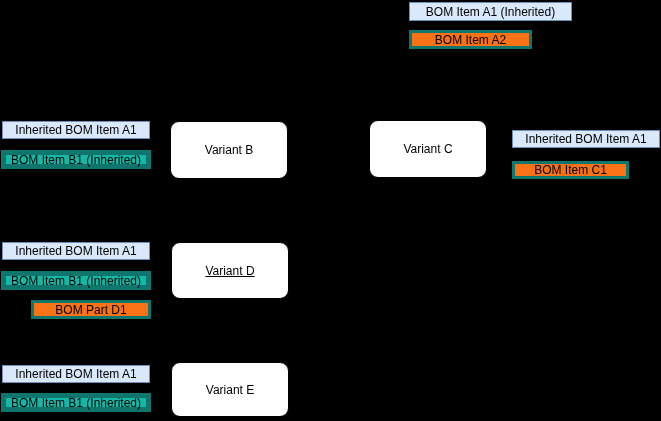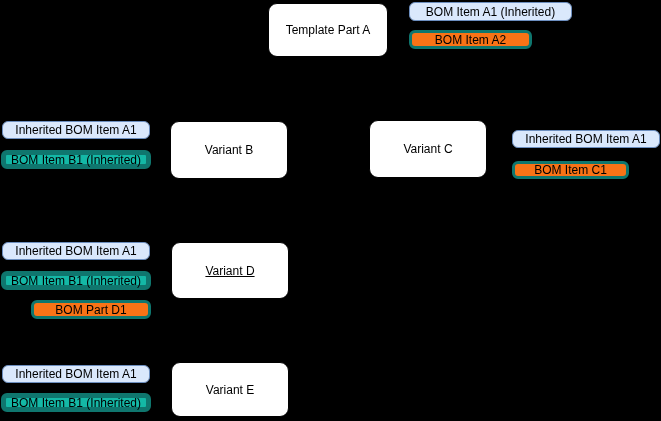--- a/index.html
+++ b/index.html
@@ -30,41 +30,39 @@
   }
   .tag {
     position: absolute;
     box-sizing: border-box;
     display: flex;
     align-items: center;
     justify-content: center;
     font-size: 12px;
     color: #000000;
     white-space: nowrap;
-    border-radius: 6px;
   }
   .tag.inherited {
     background: #dae8fc;
     border: 1px solid #6c8ebf;
   }
   .tag.propagated {
     background: #14b8a6;
     border: 5px solid #0f766e;
   }
   .tag.plain {
     background: #f97316;
     border: 3px solid #0f766e;
   }
 </style>
 </head>
 <body>
 
 <div class="stage">
 
-  <div class="node" style="left:268px; top:3px; width:120px; height:54px;">Template Part A</div>
   <div class="tag inherited" style="left:409px; top:2px; width:163px; height:19px;">BOM Item A1 (Inherited)</div>
   <div class="tag plain" style="left:409px; top:30px; width:123px; height:19px;">BOM Item A2</div>
 
   <div class="tag inherited" style="left:2px; top:121px; width:148px; height:18px;">Inherited BOM Item A1</div>
   <div class="tag propagated" style="left:1px; top:150px; width:150px; height:19px;">BOM Item B1 (Inherited)</div>
   <div class="node" style="left:170px; top:121px; width:118px; height:58px;">Variant B</div>
 
   <div class="node" style="left:369px; top:120px; width:118px; height:58px;">Variant C</div>
   <div class="tag inherited" style="left:512px; top:130px; width:148px; height:18px;">Inherited BOM Item A1</div>
   <div class="tag plain" style="left:512px; top:161px; width:117px; height:18px;">BOM Item C1</div>

